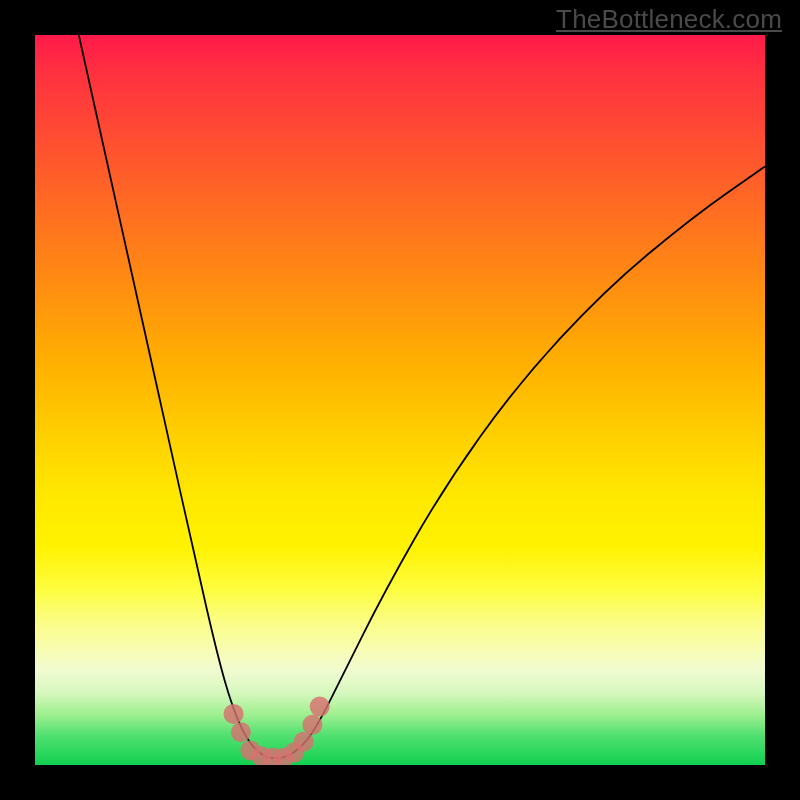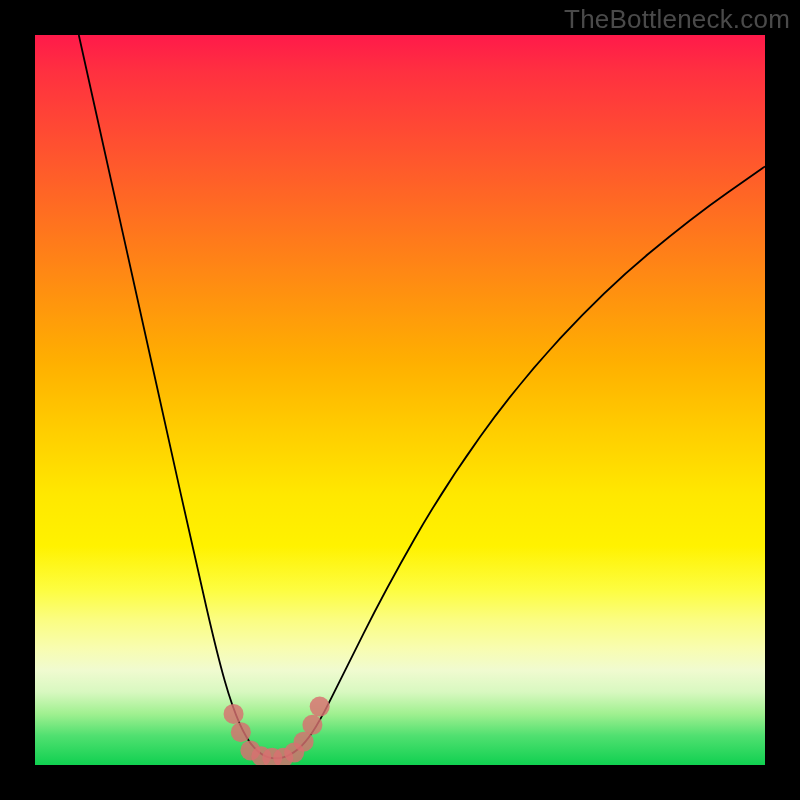--- a/index.html
+++ b/index.html
@@ -33,26 +33,27 @@
       #f0fbd0 87%,
       #d8f8c0 90%,
       #a0f090 93%,
       #50e070 96%,
       #10d050 100%
     );
   }
   .watermark {
     position: absolute;
     top: 4px;
-    right: 10px;
+    right: 18px;
     color: #4a4a4a;
     font-size: 26px;
     font-weight: 400;
     letter-spacing: 0.2px;
     z-index: 10;
+    text-decoration: underline;
   }
   svg.curve {
     position: absolute;
     left: 0;
     top: 0;
     width: 730px;
     height: 730px;
   }
   .curve-path {
     fill: none;

